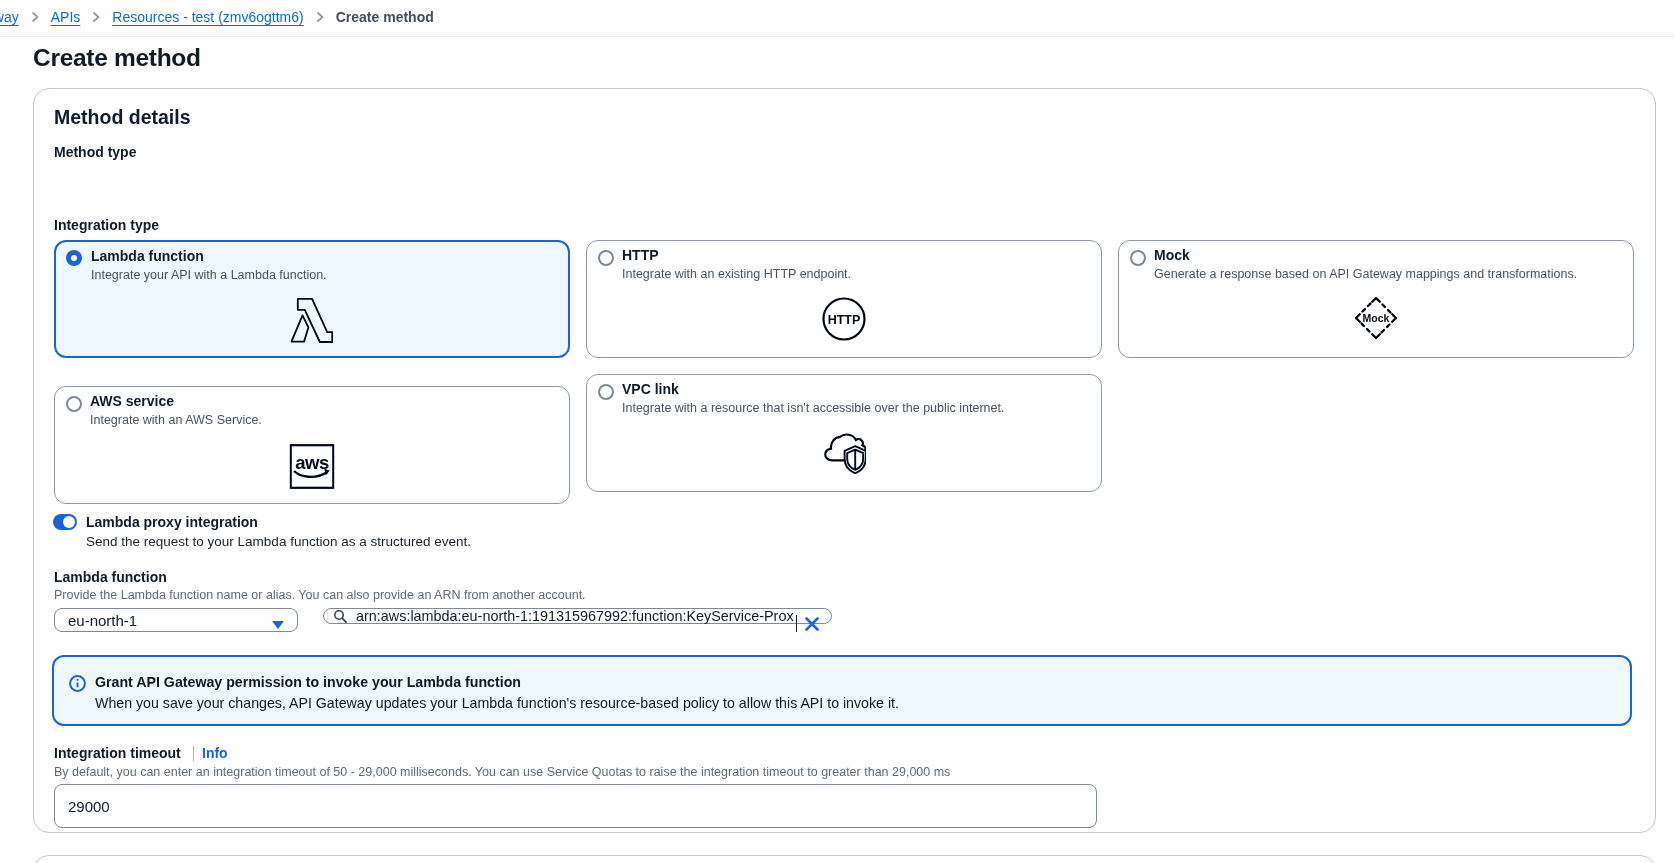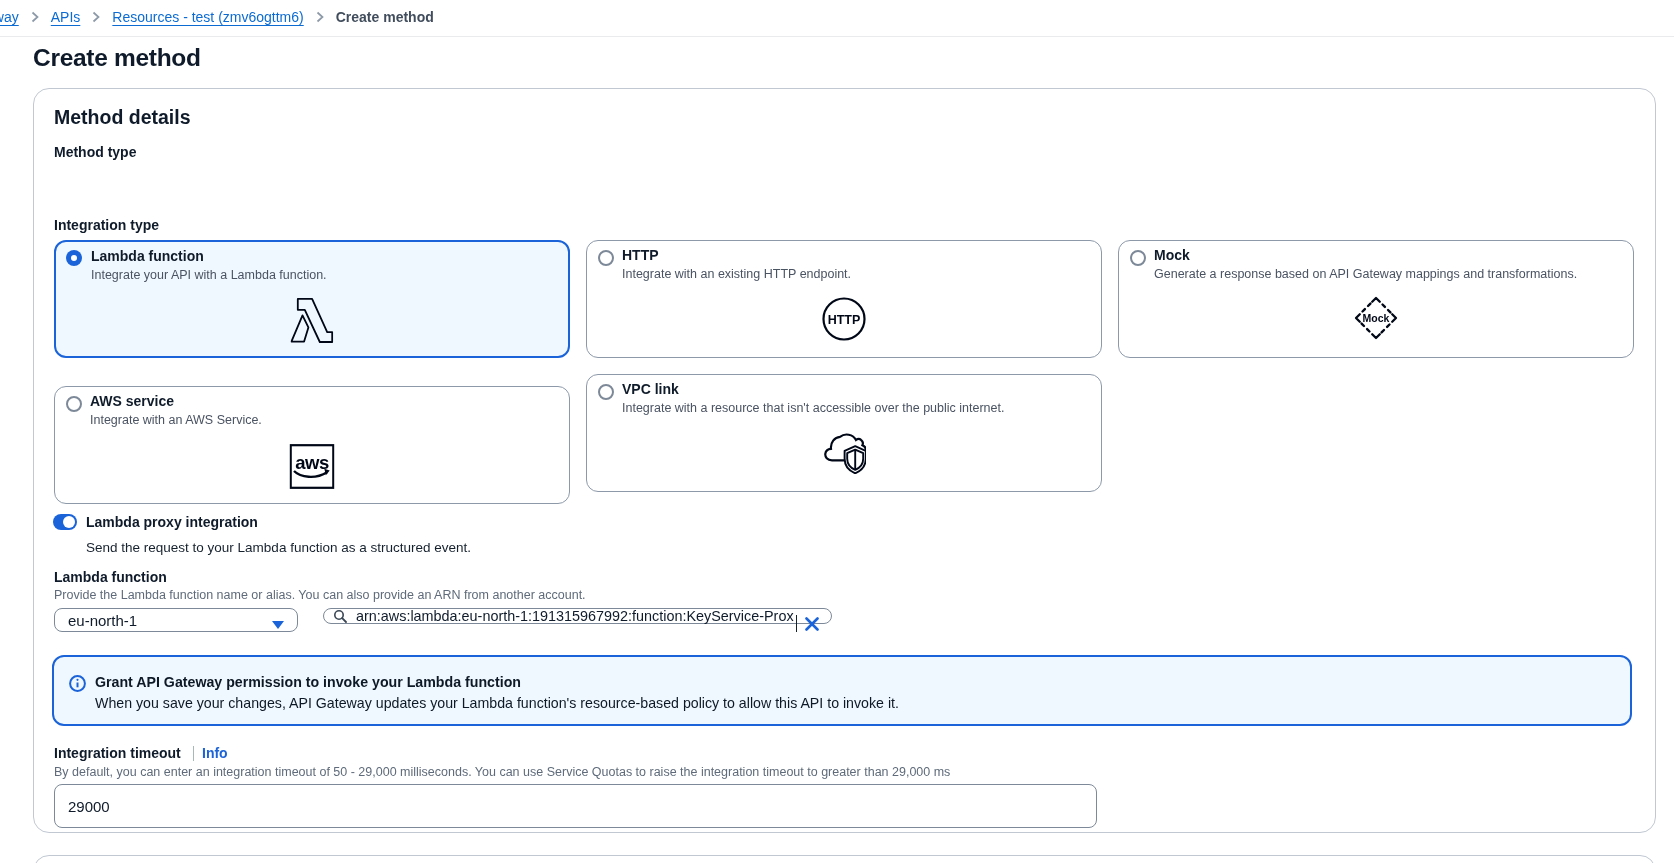--- a/index.html
+++ b/index.html
@@ -137,21 +137,21 @@
     <svg class="icon" style="top:57px;" width="44" height="42" viewBox="0 0 44 42">
       <path d="M25 28.3 L10 28.3 C 5.2 28.3 3 24.8 3.3 21.9 C 3.6 19.2 5.9 17 9 16.8 C 8.3 10.5 12.5 5.3 18 4.8 C 23 0.8 31 2.2 34 8 C 35.4 6.8 37.6 6.6 39 7.8 C 40.8 9.2 41.3 11.3 40.4 13.2 C 42.6 14.1 44 16.2 43.9 18.6" fill="none" stroke="#000716" stroke-width="2.2"></path>
       <path d="M33.2 14.2 L43.8 18.9 L43.8 26.5 C 43.8 33.8 39.2 38.9 33.2 41.3 C 27.2 38.9 22.6 33.8 22.6 26.5 L22.6 18.9 Z" fill="#fff" stroke="#000716" stroke-width="1.9" stroke-linejoin="round"></path>
       <path d="M33.2 17.6 L41.2 21.2 L41.2 26.7 C 41.2 32.2 37.6 35.9 33.2 37.9 C 28.8 35.9 25.2 32.2 25.2 26.7 L25.2 21.2 Z" fill="none" stroke="#000716" stroke-width="1.9" stroke-linejoin="round"></path>
       <path d="M33.2 17.6 L33.2 37.9" stroke="#000716" stroke-width="1.9"></path>
     </svg>
   </div>
 
   <div id="tog" class="abs"></div>
   <div class="abs lbl" style="left:86px; top:514px;">Lambda proxy integration</div>
-  <div class="abs" style="left:86px; top:534px; font-size:13.5px; color:#16212e;margin-top:6px;">Send the request to your Lambda function as a structured event.</div>
+  <div class="abs" style="left:86px; top:534px; font-size:13.5px; color:#16212e;">Send the request to your Lambda function as a structured event.</div>
 
   <div class="abs lbl" style="left:54px; top:569px;">Lambda function</div>
   <div class="abs desc" style="left:54px; top:588px;">Provide the Lambda function name or alias. You can also provide an ARN from another account.</div>
 
   <div class="abs ctrl" style="left:54px; top:608px; width:244px; height:24px;">eu-north-1<span class="caret"></span></div>
   <div class="abs ctrl" style="left:323px; top:608px; width:509px; height:16px; padding:0 30px 0 10px;">
     <svg width="13" height="13" viewBox="0 0 13 13" style="margin-right:9px; flex:none;">
       <circle cx="5" cy="5" r="4.2" fill="none" stroke="#3a4654" stroke-width="1.6"></circle>
       <line x1="8.2" y1="8.2" x2="12" y2="12" stroke="#3a4654" stroke-width="1.8" stroke-linecap="round"></line>
     </svg>

